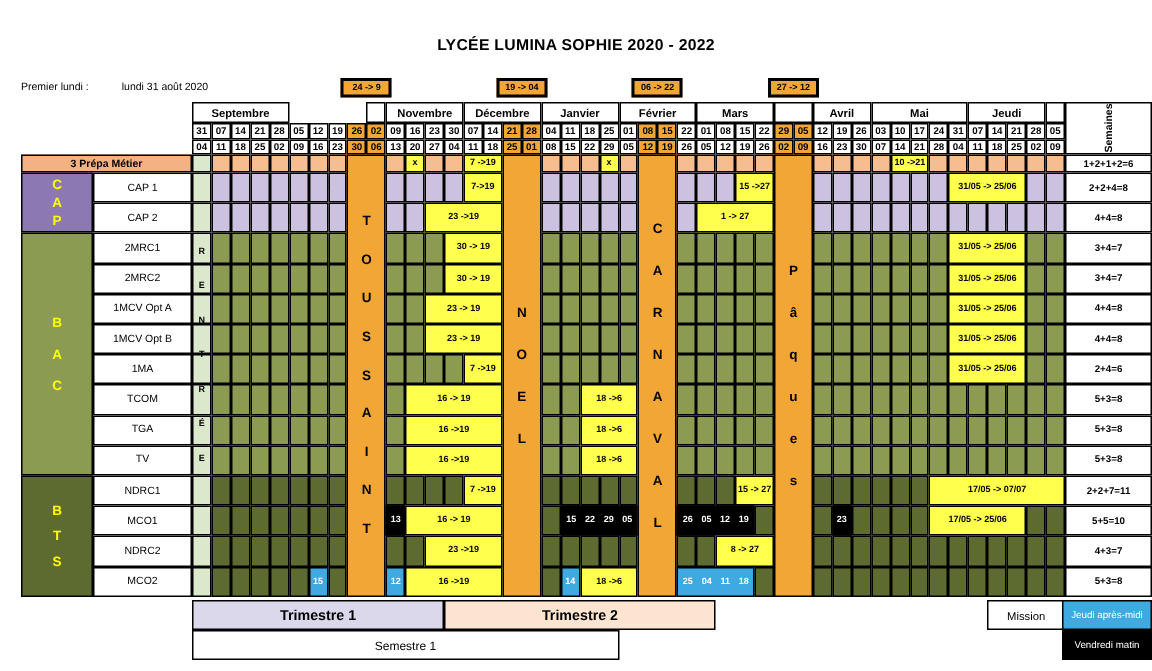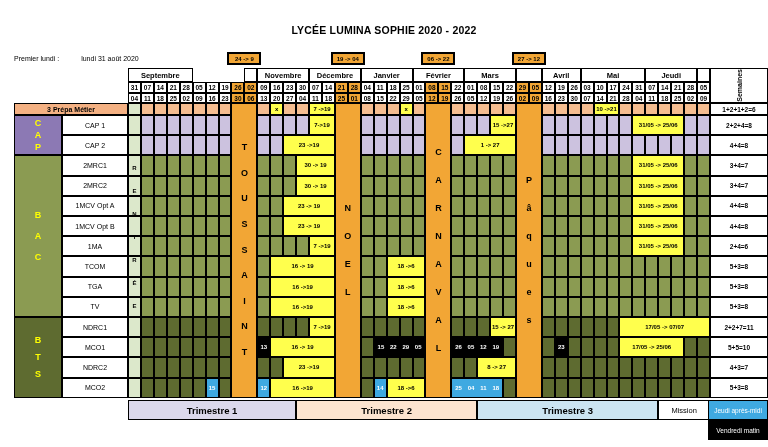--- a/index.html
+++ b/index.html
@@ -971,18 +971,18 @@
       </div>
       <div class="abs bar" style="left: 386.667px; top: 377.6px; width: 38.8px; height: 20.2px; background: rgb(255, 255, 77); z-index: 3;">18 -&gt;6</div>
       <div class="abs bar spread" style="left: 451.333px; top: 377.6px; width: 51.7333px; height: 20.2px; background: rgb(63, 169, 225); z-index: 3;">
         <span>25</span>
         <span>04</span>
         <span>11</span>
         <span>18</span>
       </div>
       <div class="abs foot" style="left: 128px; top: 400px; width: 168.133px; height: 20px; background: rgb(219, 216, 235); font-size: 9.5px; font-weight: bold;">Trimestre 1</div>
       <div class="abs foot" style="left: 296.133px; top: 400px; width: 181.067px; height: 20px; background: rgb(252, 228, 208); font-size: 9.5px; font-weight: bold;">Trimestre 2</div>
-      <div class="abs foot" style="left: 477.2px; top: 400px; width: 181.067px; height: 20px; background: rgb(203, 228, 241); font-size: 9.5px; font-weight: bold;">Trimestre 3</div>
       <div class="abs foot" style="left: 658.267px; top: 400px; width: 51.7333px; height: 20px; background: rgb(255, 255, 255); font-size: 7.5px;">Mission</div>
       <div class="abs foot" style="left: 708px; top: 400px; width: 60px; height: 20px; background: rgb(63, 169, 225); color: rgb(255, 255, 255); font-size: 6.5px;">Jeudi après-midi</div>
+      <div class="abs foot" style="left: 128px; top: 420px; width: 284.533px; height: 20px; background: rgb(255, 255, 255); font-size: 8px;">Semestre 1</div>
       <div class="abs foot" style="left: 708px; top: 420px; width: 60px; height: 20px; background: rgb(0, 0, 0); color: rgb(255, 255, 255); font-size: 6.5px;">Vendredi matin</div>
     </div>
 </div>
 
 </body></html>

